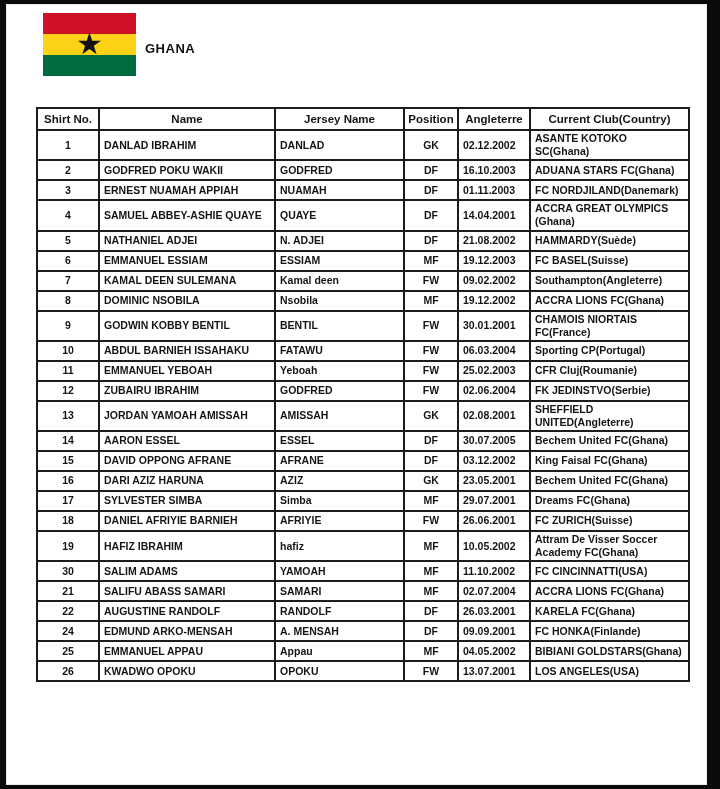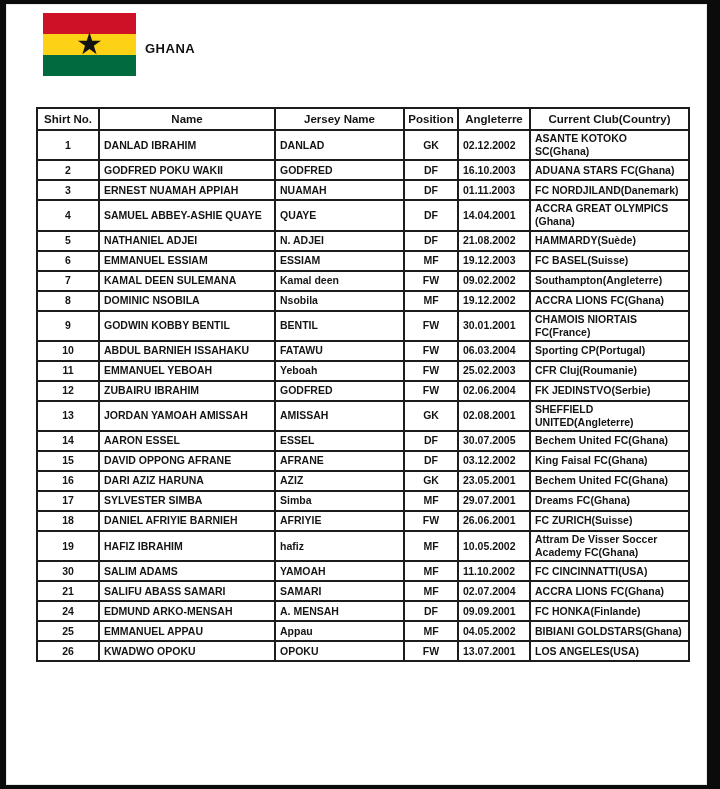--- a/index.html
+++ b/index.html
@@ -270,20 +270,28 @@
         </tr>
         <tr>
           <td class="al-center">21</td>
           <td class="al-left">SALIFU ABASS SAMARI</td>
           <td class="al-left">SAMARI</td>
           <td class="al-center">MF</td>
           <td class="al-left">02.07.2004</td>
           <td class="al-left">ACCRA LIONS FC(Ghana)</td>
         </tr>
         <tr>
+          <td class="al-center">22</td>
+          <td class="al-left">AUGUSTINE RANDOLF</td>
+          <td class="al-left">RANDOLF</td>
+          <td class="al-center">DF</td>
+          <td class="al-left">26.03.2001</td>
+          <td class="al-left">KARELA FC(Ghana)</td>
+        </tr>
+        <tr>
           <td class="al-center">24</td>
           <td class="al-left">EDMUND ARKO-MENSAH</td>
           <td class="al-left">A. MENSAH</td>
           <td class="al-center">DF</td>
           <td class="al-left">09.09.2001</td>
           <td class="al-left">FC HONKA(Finlande)</td>
         </tr>
         <tr>
           <td class="al-center">25</td>
           <td class="al-left">EMMANUEL APPAU</td>

